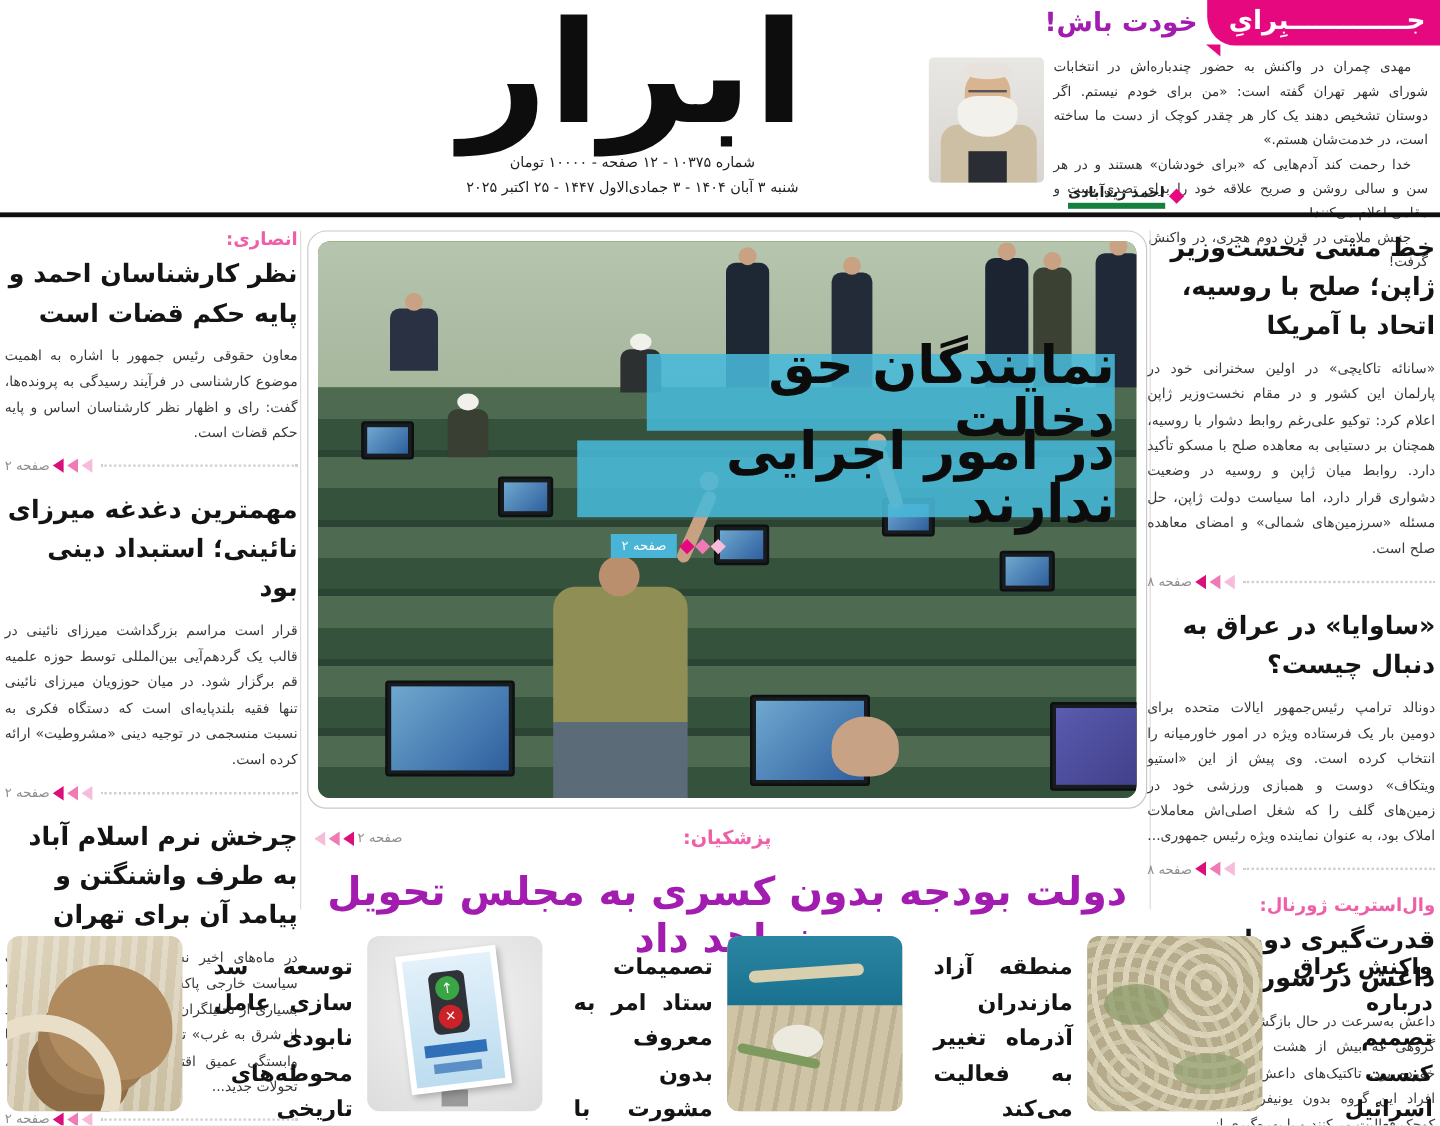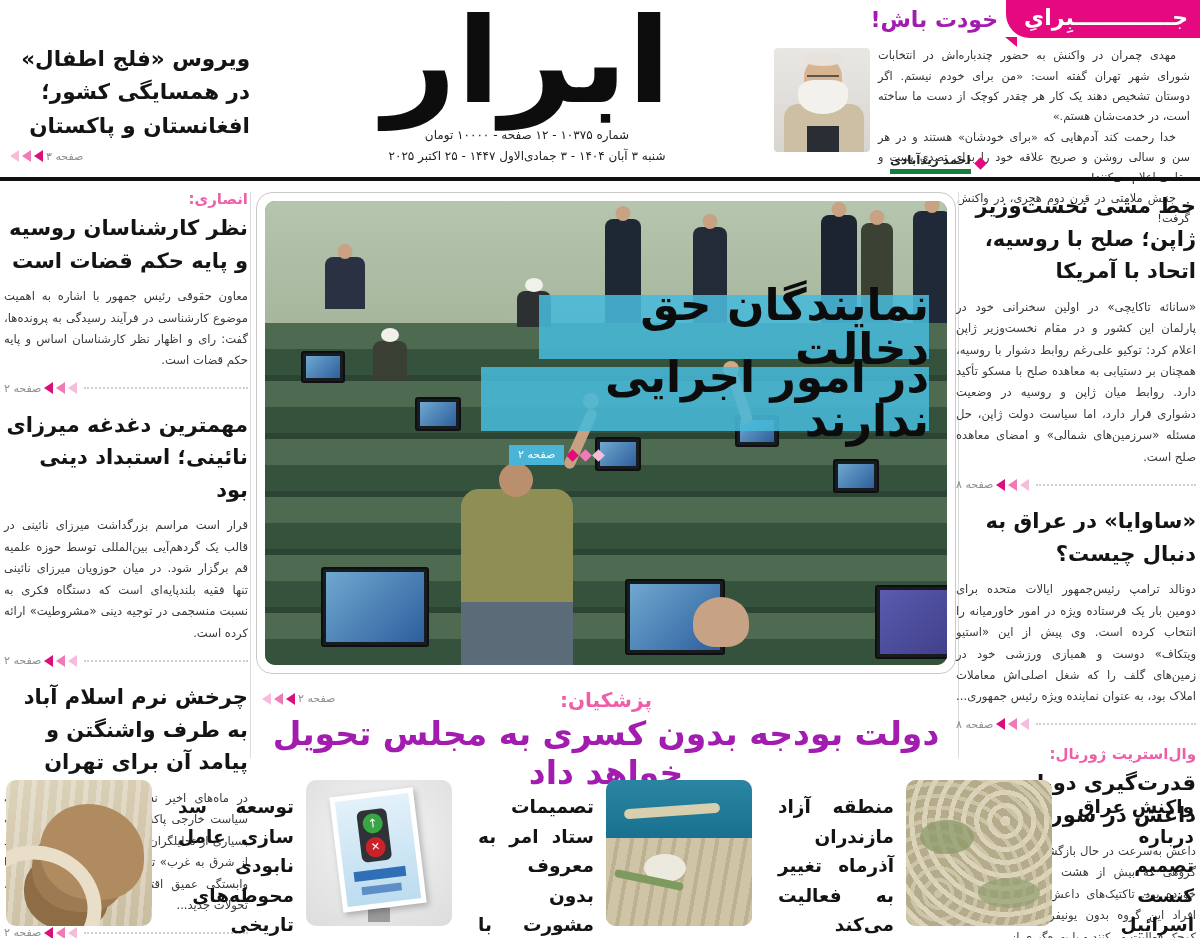--- a/index.html
+++ b/index.html
@@ -81,21 +81,21 @@
   .arm { position:absolute; width:11px; height:64px; border-radius:6px; background:#c8a183; }
   .hand { position:absolute; width:16px; height:16px; border-radius:50%; background:#cfa98a; }
   .overlay { position:absolute; inset:0; }
   .bar { position:absolute; right:18px; background:rgba(72,184,216,0.88); color:#0c0c0c; font-weight:bold;
          font-size:44px; display:flex; align-items:center; justify-content:center; line-height:1; }
   .bar1 { top:94px; width:390px; height:64px; }
   .bar2 { top:166px; width:448px; height:64px; }
   .chip-row { position:absolute; top:244px; left:244px; direction:ltr; display:flex; align-items:center; gap:4px; }
   .chip { background:#49b4d6; color:#fff; font-size:11px; padding:3px 9px 4px; }
   .pez { position:relative; margin-top:14px; text-align:center; }
-  .pez .kicker { font-size:20px; margin-bottom:2px; }
+  .pez .kicker { font-size:16px; margin-bottom:16px; }
   .pez-headline { font-size:33px; font-weight:bold; color:#a21caf; }
   .pez .mkB { position:absolute; left:6px; top:4px; margin:0; }
 
   
   .strip { position:absolute; left:0; top:768px; width:1200px; height:166px; display:flex; gap:12px; padding:12px 6px 0; }
   .brief { flex:1; display:flex; gap:26px; }
   .brief .txt { flex:1; padding-top:12px; }
   .brief .headline { font-size:18.5px; line-height:1.6; text-align:justify; }
   .brief .img { flex:none; width:146px; height:146px; border-radius:10px; overflow:hidden; position:relative; }
 
@@ -160,29 +160,20 @@
       <span class="name">احمد زیدآبادی</span>
     </div>
   </section>
 
   <div class="masthead">
     <div class="mast-title">ابرار</div>
     <div class="mast-info">شماره ۱۰۳۷۵ - ۱۲ صفحه - ۱۰۰۰۰ تومان</div>
     <div class="mast-info">شنبه ۳ آبان ۱۴۰۴ - ۳ جمادی‌الاول ۱۴۴۷ - ۲۵ اکتبر ۲۰۲۵</div>
   </div>
 
-  <article class="polio">
-    <h3 class="headline">ویروس «فلج اطفال» در همسایگی کشور؛ افغانستان و پاکستان</h3>
-    <div class="mkB">
-      <span class="chev l"></span>
-      <span class="chev m"></span>
-      <span class="chev d"></span>
-      <span class="mk-label">صفحه ۳</span>
-    </div>
-  </article>
 
   <div class="rule"></div>
   <div class="vline" style="left:250px"></div>
   <div class="vline" style="left:958px"></div>
 
   <aside class="col col-right">
     <article>
       <h3 class="headline">خط مشی نخست‌وزیر ژاپن؛ صلح با روسیه، اتحاد با آمریکا</h3>
       <p class="bodytxt">«سانائه تاکایچی» در اولین سخنرانی خود در پارلمان این کشور و در مقام نخست‌وزیر ژاپن اعلام کرد: توکیو علی‌رغم روابط دشوار با روسیه، همچنان بر دستیابی به معاهده صلح با مسکو تأکید دارد. روابط میان ژاپن و روسیه در وضعیت دشواری قرار دارد، اما سیاست دولت ژاپن، حل مسئله «سرزمین‌های شمالی» و امضای معاهده صلح است.</p>
       <div class="mkA">
@@ -208,21 +199,21 @@
       <div class="kicker">وال‌استریت ژورنال:</div>
       <h3 class="headline">قدرت‌گیری دوباره داعش در سوریه</h3>
       <p class="bodytxt">داعش به‌سرعت در حال بازگشت به سوریه است؛ گروهی که بیش از هشت سال پیش شکست خورده بود. تاکتیک‌های داعش تغییر کرده است: افراد این گروه بدون یونیفرم و در هسته‌های کوچک فعالیت می‌کنند و با بهره‌گیری از...</p>
 
     </article>
   </aside>
 
   <aside class="col col-left">
     <article>
       <div class="kicker">انصاری:</div>
-      <h3 class="headline">نظر کارشناسان روسیه و پایه حکم قضات است</h3>
+      <h3 class="headline">نظر کارشناسان احمد و پایه حکم قضات است</h3>
       <p class="bodytxt">معاون حقوقی رئیس جمهور با اشاره به اهمیت موضوع کارشناسی در فرآیند رسیدگی به پرونده‌ها، گفت: رای و اظهار نظر کارشناسان اساس و پایه حکم قضات است.</p>
       <div class="mkA">
         <span class="leader"></span>
         <span class="chev l"></span>
         <span class="chev m"></span>
         <span class="chev d"></span>
         <span class="mk-label">صفحه ۲</span>
       </div>
     </article>
     <article>

